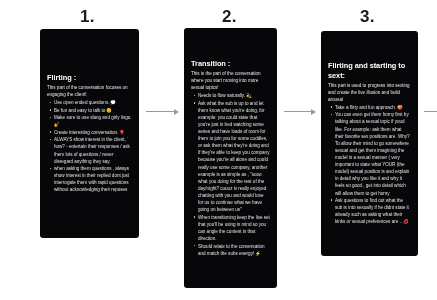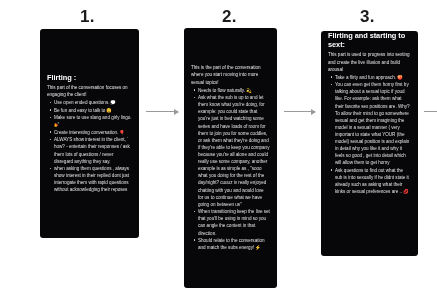--- a/index.html
+++ b/index.html
@@ -61,21 +61,21 @@
     flex-direction: column;
     justify-content: center;
   }
   #card-3 {
     left: 321px;
     top: 31px;
     width: 97px;
     height: 225px;
     display: flex;
     flex-direction: column;
-    justify-content: flex-start;
+    justify-content: center;
   }
 
   .card-inner {
     width: 100%;
   }
 
   .card-title {
     color: #ffffff;
     font-weight: 700;
     font-size: 7.4px;
@@ -165,20 +165,21 @@
         <li>Make sure to use slang and girly lingo. 💅</li>
         <li>Create interesting conversation. 🎈</li>
         <li class="dim">ALWAYS show interest in the client, ‘ how? - entertain their responses / ask them lots of questions / never disregard anything they say.</li>
         <li class="dim">when asking them questions , always show interest in their replied dont just interrogate them with rapid questions without acknowledging their reposes</li>
       </ul>
     </div>
   </div>
 
   <div class="card" id="card-2">
     <div class="card-inner">
+      <div class="card-title">Transition :</div>
       <p class="card-intro">This is the part of the conversation where you start moving into more sexual topics!</p>
       <ul class="bullets">
         <li>Needs to flow naturally. 💫</li>
         <li class="dimmer">Ask what the sub is up to and let them know what you're doing, for example: you could state that you're just in bed watching some series and have loads of room for them to join you for some cuddles, or ask them what they're doing and if they're able to keep you company because you're all alone and could really use some company, another example is as simple as , "sooo what you doing for the rest of the day/night? cuuuz iv really enjoyed chatting with you and would love for us to continue what we have going on between us"</li>
         <li>When transitioning keep the live set that you'll be using in mind so you can angle the content in that direction.</li>
         <li class="dim">Should relate to the conversation and match the subs energy! ⚡</li>
       </ul>
     </div>
   </div>
 

